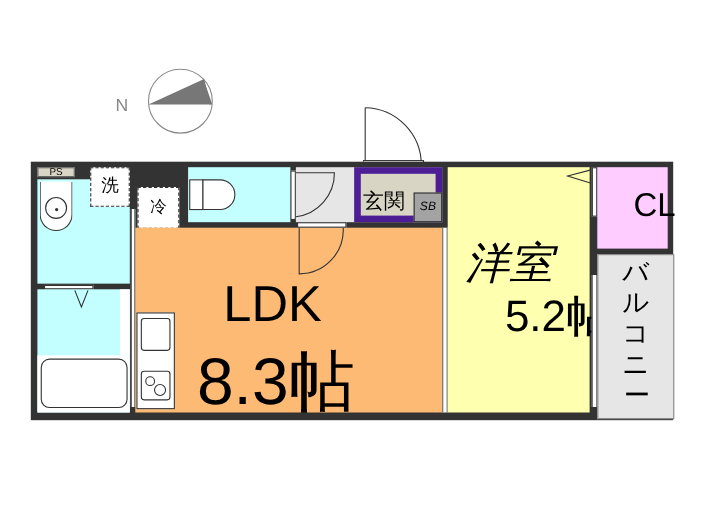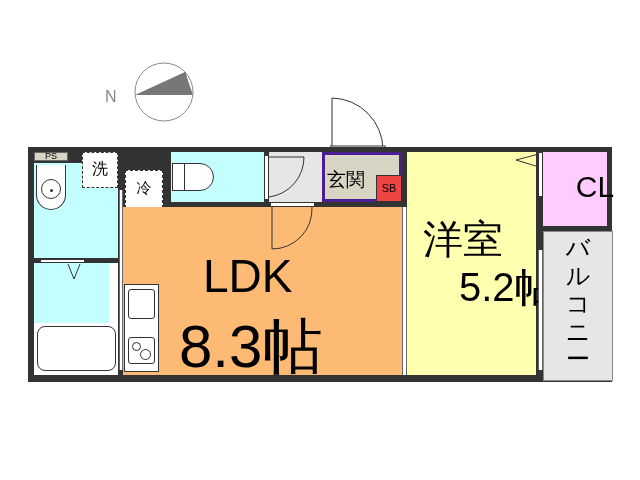--- a/index.html
+++ b/index.html
@@ -64,24 +64,24 @@
   <div class="abs" style="left:0;top:0;width:13px;height:28px;border:1px solid #333;background:#fff;"></div>
   <div class="abs" style="left:12px;top:0;width:30px;height:28px;border:1px solid #333;border-radius:0 14px 14px 0;background:#fff;"></div>
 </div>
 <div class="abs" style="left:264px;top:155px;width:5px;height:45px;background:#fff;border:1px solid #333;"></div>
 
 <div class="abs" style="left:269px;top:152px;width:53px;height:50px;background:#e6e6e6;"></div>
 <svg class="abs" width="50" height="50" style="left:269px;top:152px;">
   <path d="M0,5 L35,5 A40,40 0 0 1 0,45" fill="none" stroke="#333" stroke-width="1"></path>
 </svg>
 
-<div class="abs" style="left:322px;top:152px;width:80px;height:50px;background:#d9d5c5;border:3px solid #4c1d95;">
+<div class="abs" style="left:322px;top:152px;width:80px;height:50px;background:#d9d5c5;border:6px solid #4c1d95;">
   <span class="lbl" style="left:2px;top:12px;font-size:19px;">玄関</span>
 </div>
-<div class="abs" style="left:376px;top:175px;width:26px;height:27px;background:#ef4444;border:1px solid #333;">
+<div class="abs" style="left:376px;top:175px;width:26px;height:27px;background:#a3a3a3;border:1px solid #333;font-style:italic;">
   <span class="lbl" style="left:0;top:6px;width:24px;font-size:11px;">SB</span>
 </div>
 
 <div class="abs" style="left:123px;top:207px;width:279px;height:168px;background:#fdba74;">
   <span class="lbl" style="left:80px;top:42px;font-size:46px;">LDK</span>
   <span class="lbl" style="left:56px;top:100px;font-size:60px;">8.3帖</span>
 </div>
 <div class="abs" style="left:270px;top:202px;width:45px;height:5px;background:#fff;border:1px solid #333;"></div>
 <svg class="abs" width="45" height="45" style="left:270px;top:207px;">
   <path d="M2,0 L2,42 A40,40 0 0 0 42,0" fill="none" stroke="#333" stroke-width="1"></path>
@@ -91,21 +91,21 @@
   <div class="abs" style="left:3px;top:4px;width:27px;height:30px;border:1px solid #333;border-radius:3px;"></div>
   <div class="abs" style="left:3px;top:52px;width:27px;height:27px;border:1px solid #333;border-radius:3px;">
     <div class="abs" style="left:3px;top:4px;width:9px;height:9px;border:1px solid #333;border-radius:50%;"></div>
     <div class="abs" style="left:11px;top:11px;width:11px;height:11px;border:1px solid #333;border-radius:50%;"></div>
   </div>
 </div>
 
 <div class="abs" style="left:402px;top:207px;width:5px;height:168px;background:#fff;border-left:1px solid #666;border-right:1px solid #666;"></div>
 
 <div class="abs" style="left:407px;top:152px;width:129px;height:223px;background:#ffffb0;">
-  <span class="lbl" style="left:16px;top:60px;font-size:40px;">洋室</span>
+  <span class="lbl" style="left:16px;top:60px;font-size:40px;font-style:italic;">洋室</span>
   <span class="lbl" style="left:8px;top:108px;font-size:40px;margin-left:44px;">5.2帖</span>
 </div>
 <svg class="abs" width="30" height="20" style="left:514px;top:152px;">
   <polyline points="25,2 2,8 25,15" fill="none" stroke="#333" stroke-width="1"></polyline>
 </svg>
 <div class="abs" style="left:538px;top:152px;width:5px;height:45px;background:#fff;border:1px solid #333;"></div>
 <div class="abs" style="left:538px;top:250px;width:5px;height:120px;background:#fff;border-left:1px solid #666;border-right:1px solid #666;"></div>
 
 <div class="abs" style="left:543px;top:152px;width:64px;height:74px;background:#ffccff;">
   <span class="lbl" style="left:0;top:18px;width:64px;font-size:30px;padding-left:20px;">CL</span>

